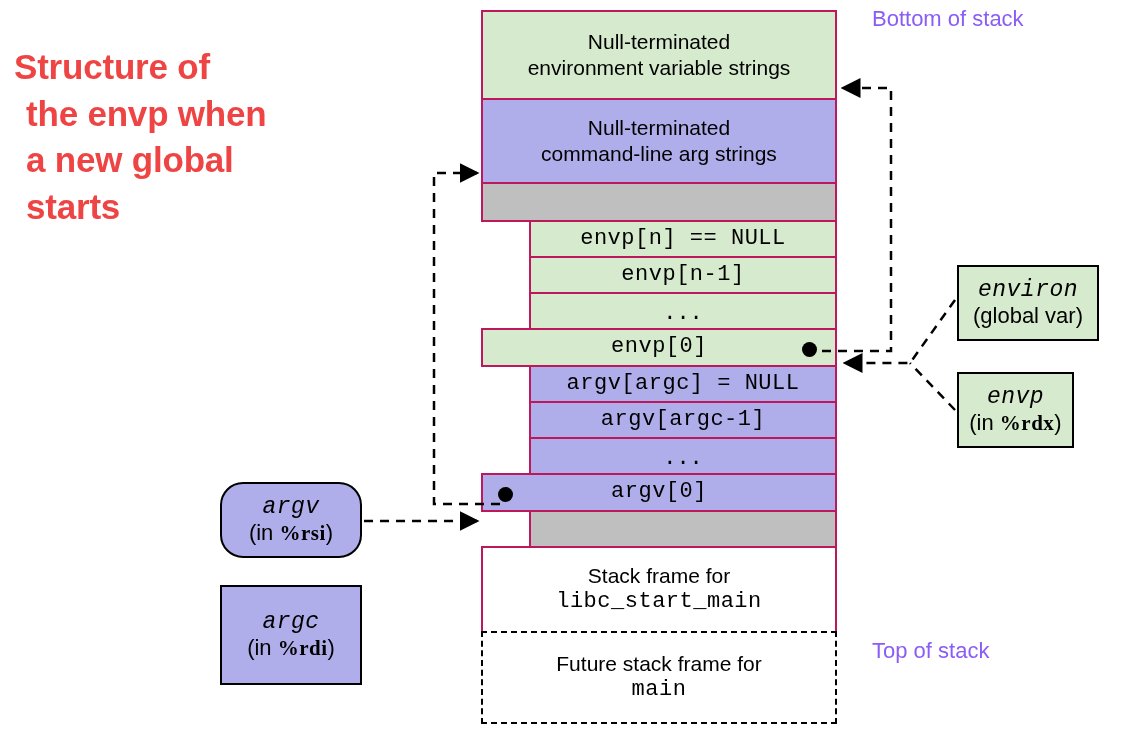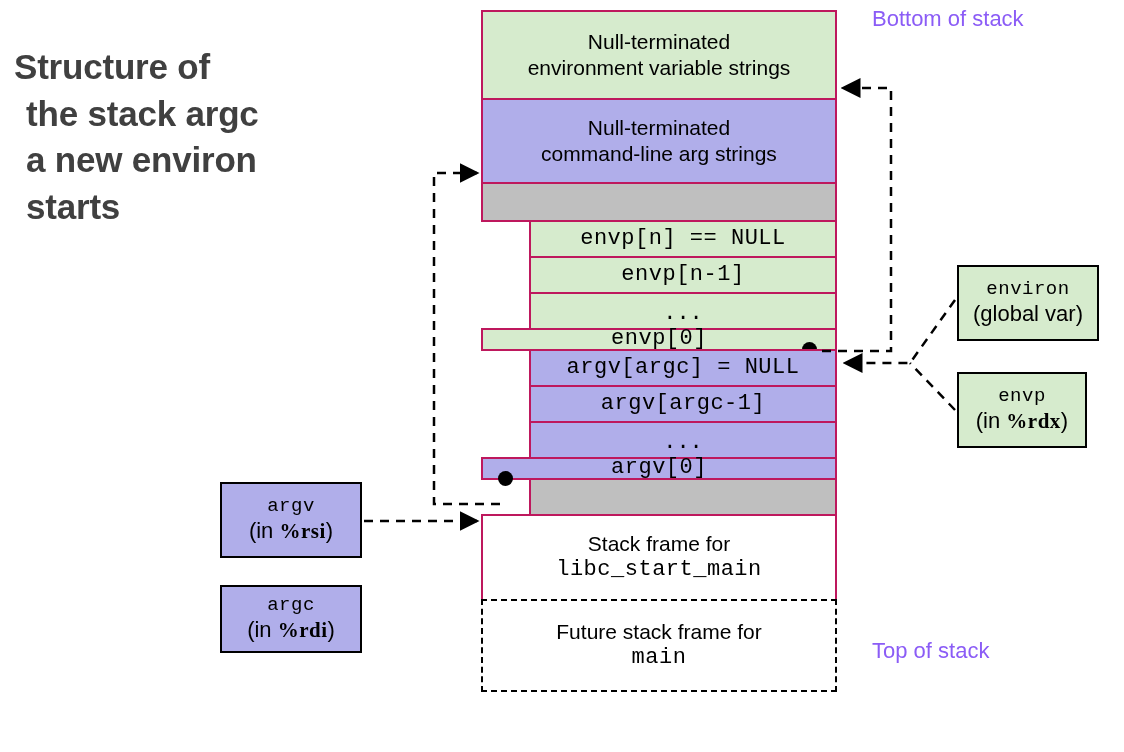--- a/index.html
+++ b/index.html
@@ -6,21 +6,21 @@
   body{
     width:1124px;height:752px;position:relative;
     background:#ffffff;overflow:hidden;
     font-family:"Liberation Sans", sans-serif;
   }
   .abs{position:absolute;box-sizing:border-box;}
 
   
   #title{
     left:14px;top:44px;width:250px;
-    font-size:35px;font-weight:bold;color:#404040;
+    font-size:35px;font-weight:bold;color:#ef4444;
     line-height:1.33;letter-spacing:-0.2px;
   }
   #title .tline{display:block;white-space:pre;}
   #title .tline.indent{padding-left:12px;}
 
   
   #stack{left:481px;top:10px;width:356px;}
   .row{
     position:relative;box-sizing:border-box;
     border:2px solid #be185d;margin-top:-2px;
@@ -34,21 +34,21 @@
   .white{background:#ffffff;}
   .dashedbox{background:#ffffff;border:2px dashed #000;}
 
   .sans{font-family:"Liberation Sans", sans-serif;font-size:21px;line-height:1.22;}
   .mono{font-family:"Liberation Mono", monospace;font-size:22px;line-height:1.22;letter-spacing:0.5px;}
 
   .h90{height:90px;}
   .h86{height:86px;}
   .h40{height:40px;}
   .h38{height:38px;margin-left:48px;}
-  .h39{height:23px;}
+  .h39{height:39px;}
   .h87{height:87px;text-align:center;}
   .h93{height:93px;text-align:right;}
 
   .two-line{flex-direction:column;}
 
   .ellipsis{font-family:"Liberation Mono", monospace;font-size:22px;
             align-items:flex-end;padding-bottom:2px;}
 
   
   .dot{
@@ -57,34 +57,34 @@
   }
 
   
   .sidelabel{font-size:22px;color:#8b5cf6;white-space:nowrap;}
 
   
   .callout{
     border:2px solid #000;display:flex;flex-direction:column;
     align-items:center;justify-content:center;text-align:center;
   }
-  .callout .l1{font-family:"Liberation Mono", monospace;font-size:19px;letter-spacing:0.5px;line-height:1.15;}
+  .callout .l1{font-family:"Liberation Mono", monospace;font-size:23px;letter-spacing:0.5px;line-height:1.15;font-style:italic;}
   .callout .l2{font-family:"Liberation Sans", sans-serif;font-size:22px;line-height:1.2;}
   .callout .l2 b{font-family:Liberation Serif, serif;font-weight:bold;font-size:21px;letter-spacing:0.5px;}
 
   
   #wires{position:absolute;left:0;top:0;width:1124px;height:752px;pointer-events:none;}
 </style>
 </head>
 <body>
 
 <div class="abs" id="title">
   <span class="tline">Structure of</span>
-  <span class="tline indent">the stack argc</span>
-  <span class="tline indent">a new environ</span>
+  <span class="tline indent">the envp when</span>
+  <span class="tline indent">a new global</span>
   <span class="tline indent">starts</span>
 </div>
 
 <div class="abs" id="stack">
 
   <div class="row green h90 two-line">
     <div class="sans">Null-terminated</div>
     <div class="sans">environment variable strings</div>
   </div>
 
@@ -144,31 +144,31 @@
 </div>
 
 <div class="abs sidelabel" style="left:872px;top:6px;">Bottom of stack</div>
 <div class="abs sidelabel" style="left:872px;top:638px;">Top of stack</div>
 
 <div class="abs callout" style="left:957px;top:265px;width:142px;height:76px;background:#d6ebcd;">
   <span class="l1">environ</span>
   <span class="l2">(global var)</span>
 </div>
 
-<div class="abs callout" style="left:957px;top:372px;width:130px;height:76px;background:#d6ebcd;">
+<div class="abs callout" style="left:957px;top:372px;width:117px;height:76px;background:#d6ebcd;">
   <span class="l1">envp</span>
   <span class="l2"><span>(in </span><b>%rdx</b><span>)</span></span>
 </div>
 
-<div class="abs callout" style="left:220px;top:482px;width:142px;height:76px;background:#b0aeea;">
+<div class="abs callout" style="left:220px;top:482px;width:142px;height:76px;background:#b0aeea;border-radius:23px;">
   <span class="l1">argv</span>
   <span class="l2"><span>(in </span><b>%rsi</b><span>)</span></span>
 </div>
 
-<div class="abs callout" style="left:220px;top:585px;width:142px;height:68px;background:#b0aeea;">
+<div class="abs callout" style="left:220px;top:585px;width:142px;height:100px;background:#b0aeea;">
   <span class="l1">argc</span>
   <span class="l2"><span>(in </span><b>%rdi</b><span>)</span></span>
 </div>
 
 <svg id="wires" viewBox="0 0 1124 752">
   <defs>
     <marker id="arrh" markerWidth="8" markerHeight="8" refX="7" refY="4" orient="auto">
       <path d="M0,0 L8,4 L0,8 z" fill="#000"></path>
     </marker>
   </defs>

